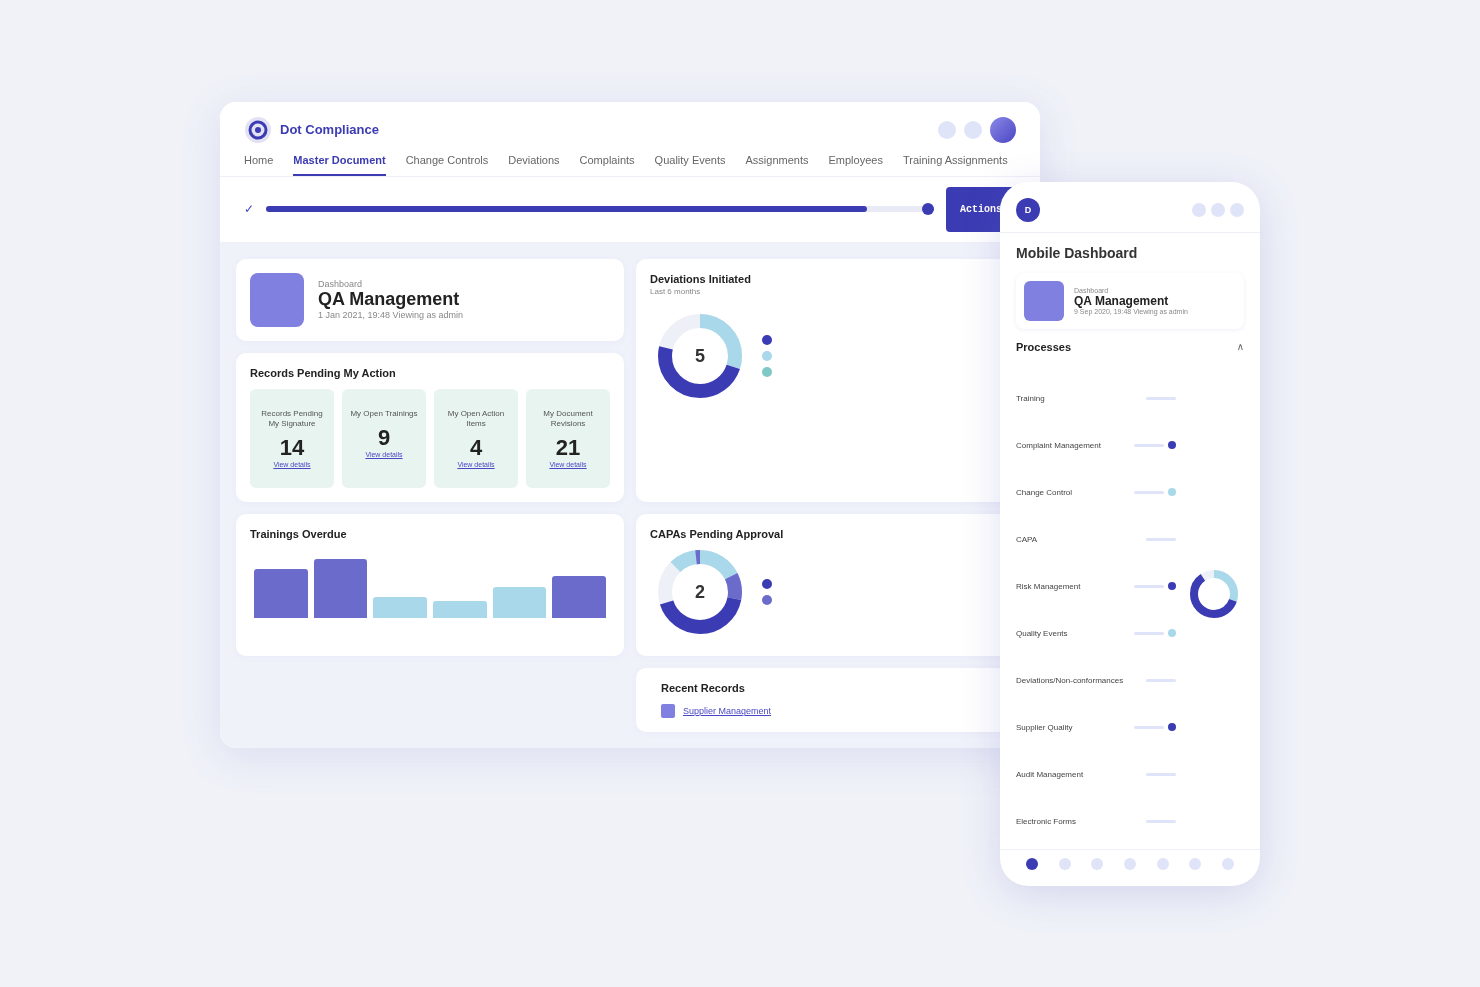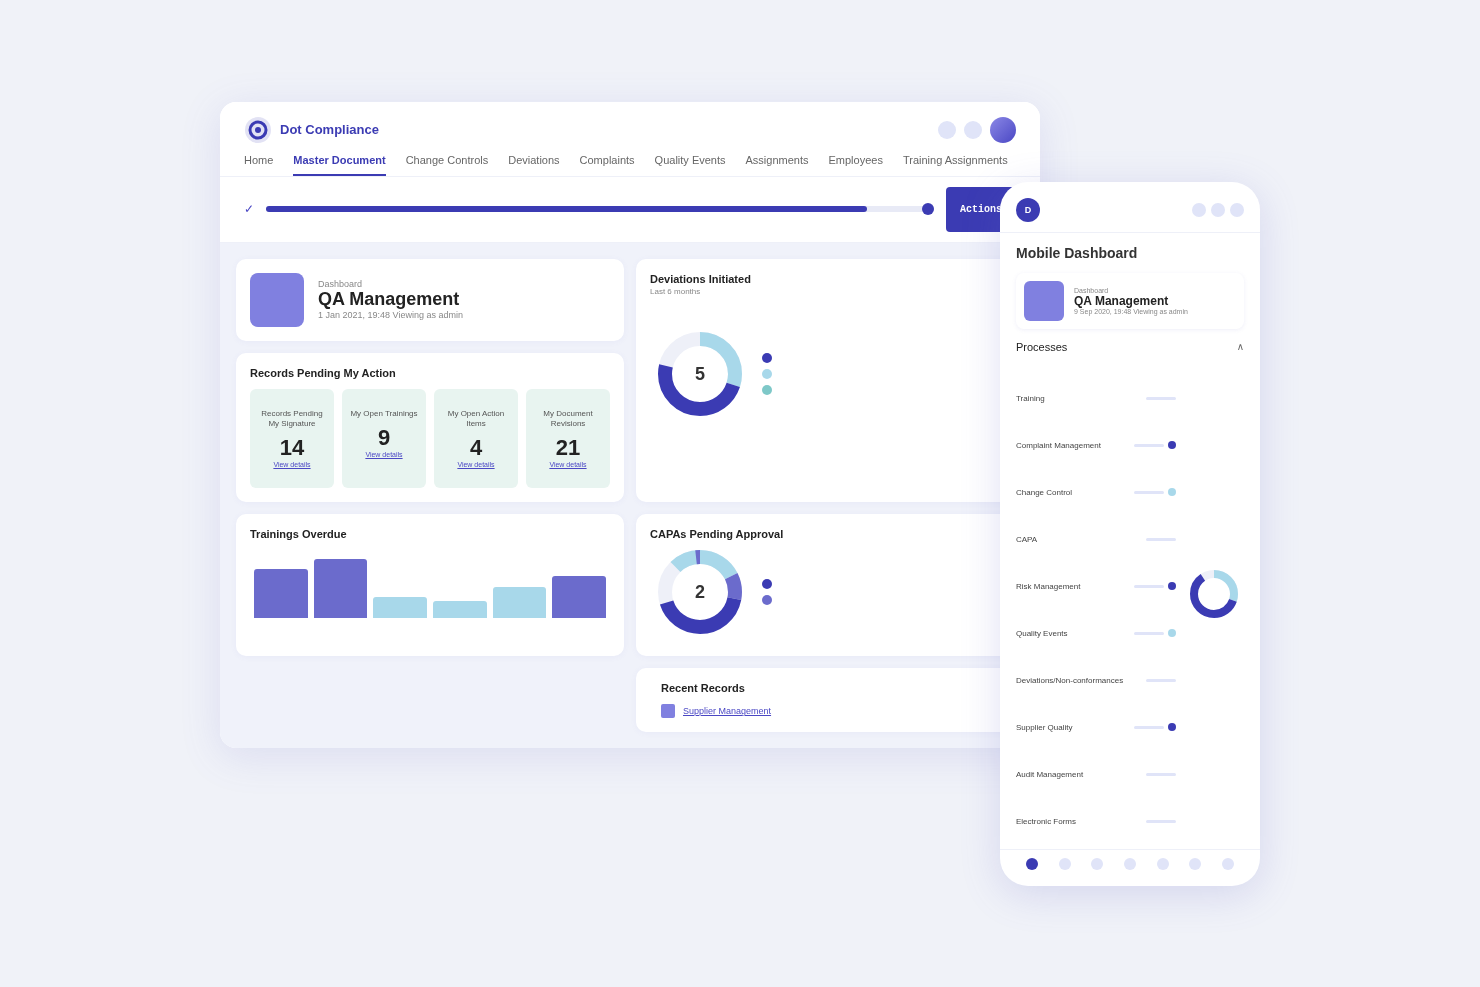--- a/index.html
+++ b/index.html
@@ -285,21 +285,21 @@
     }
     .deviations-card h3 {
       font-size: 11px;
       font-weight: 700;
       color: #222;
       margin-bottom: 2px;
     }
     .deviations-card .period {
       font-size: 8px;
       color: #888;
-      margin-bottom: 28px;
+      margin-bottom: 10px;
     }
     .chart-with-legend {
       display: flex;
       align-items: center;
       gap: 12px;
     }
     .donut-container {
       position: relative;
       width: 100px;
       height: 100px;
@@ -426,21 +426,21 @@
       margin-bottom: 8px;
     }
     .processes-header {
       display: flex;
       align-items: center;
       justify-content: space-between;
       margin-bottom: 6px;
     }
     .processes-title {
       font-size: 11px;
-      font-weight: 400;
+      font-weight: 700;
       color: #222;
     }
     .processes-chevron {
       font-size: 10px;
       color: #666;
     }
     .process-row {
       display: flex;
       align-items: center;
       justify-content: space-between;

